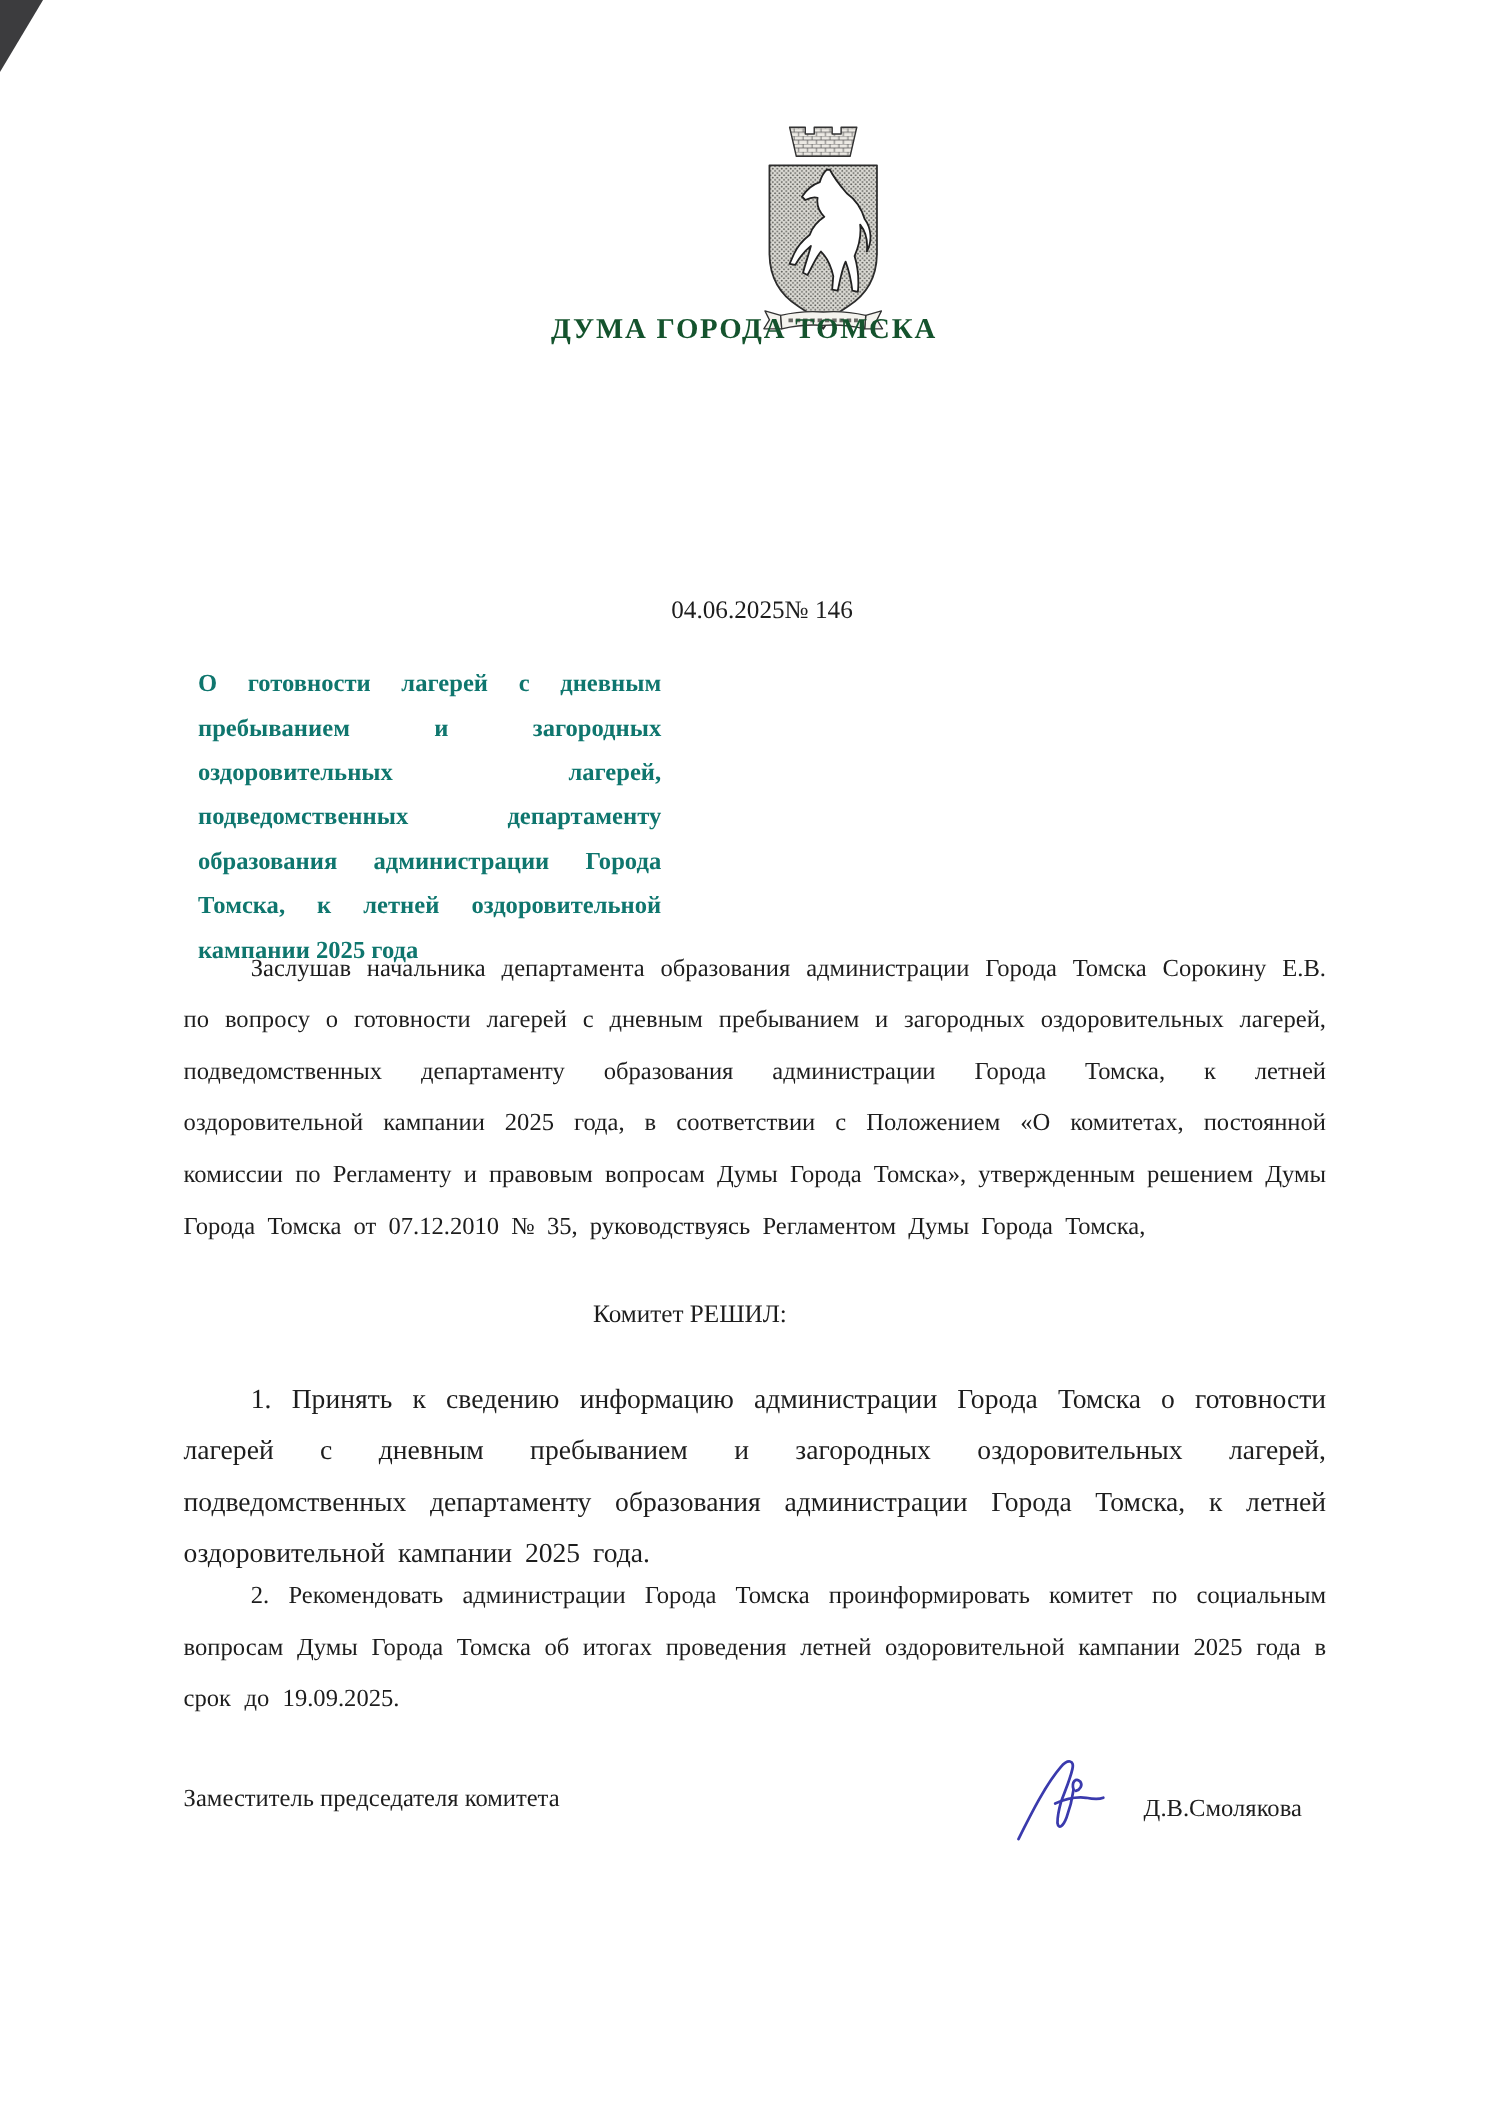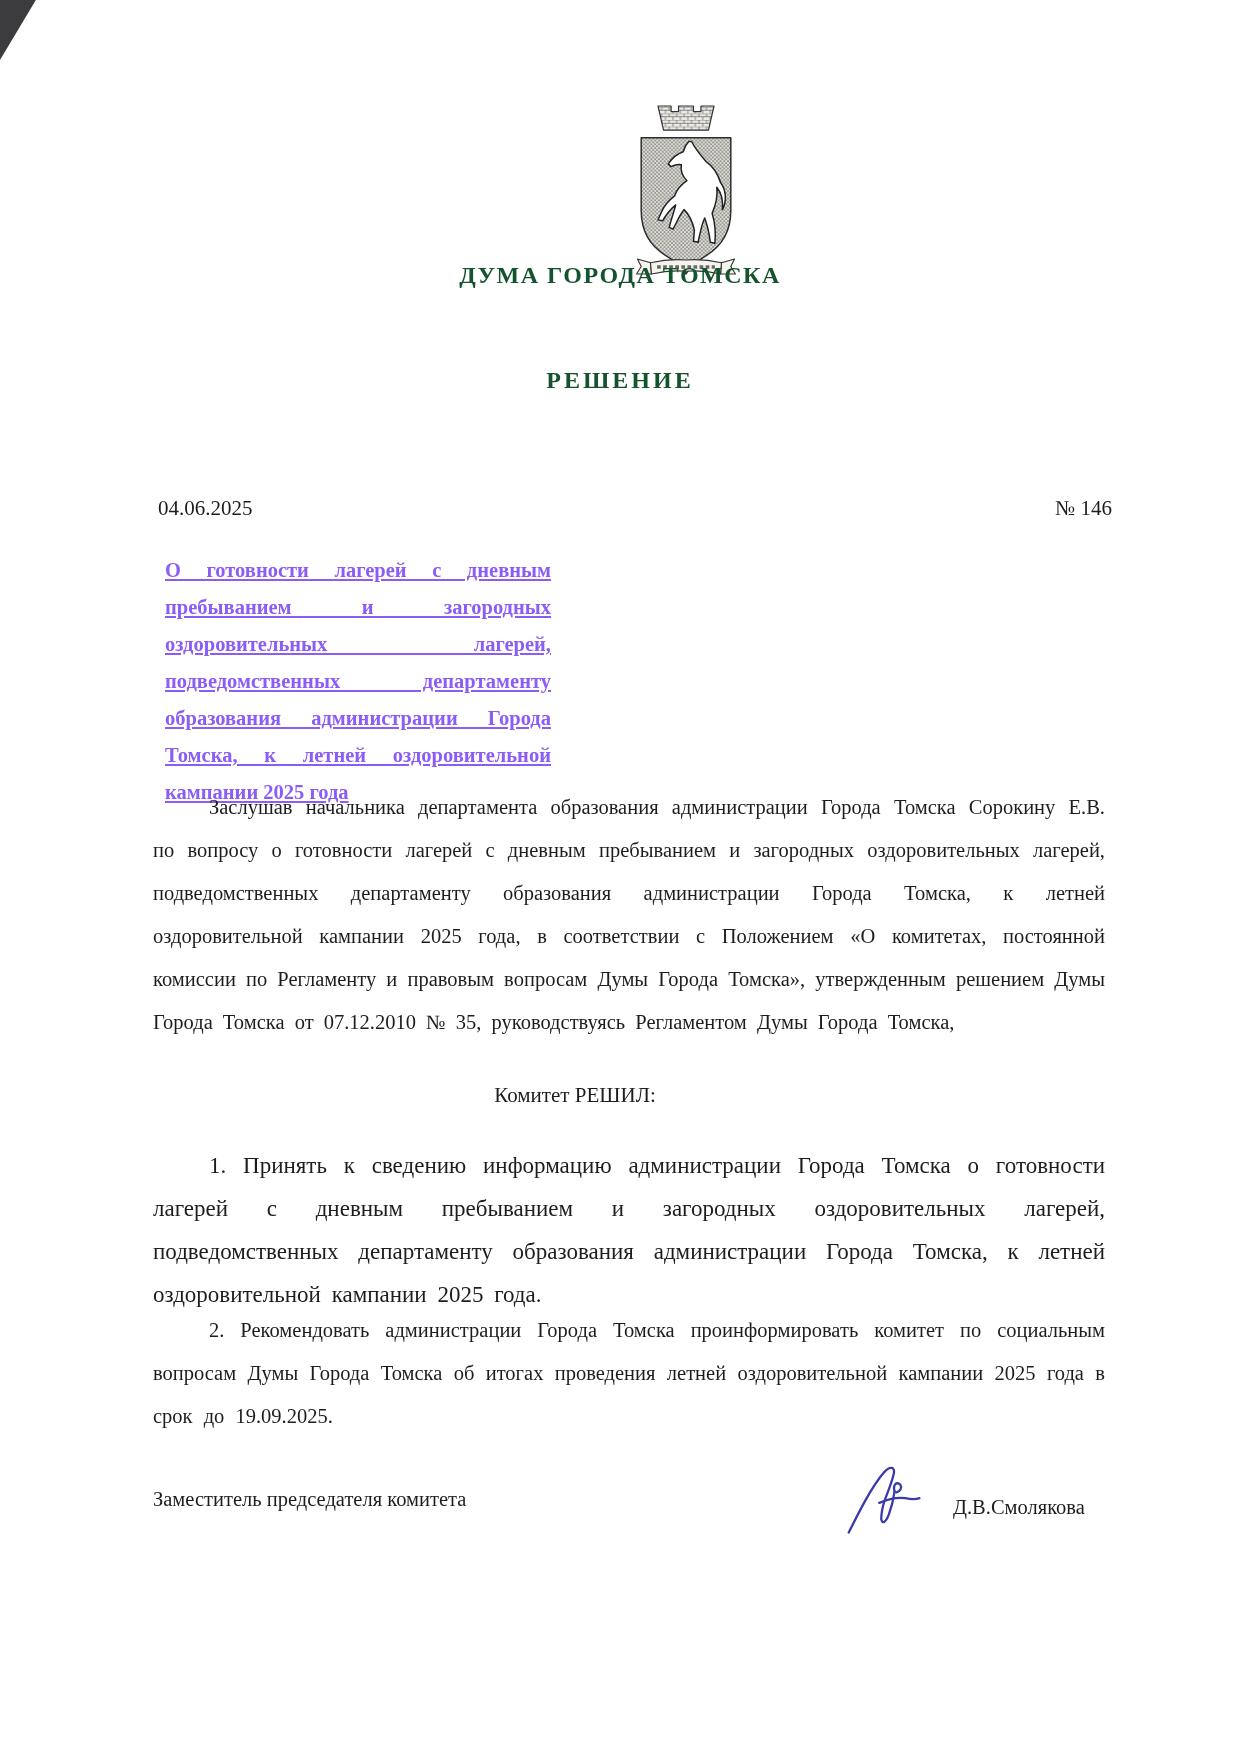--- a/index.html
+++ b/index.html
@@ -27,31 +27,30 @@
     position: absolute; left: 0; right: 0;
     text-align: center;
     font-weight: bold;
     color: #14532d;
   }
   .org       { top: 262px; font-size: 24px; letter-spacing: 1.5px; }
   .committee { top: 314px; font-size: 26px; letter-spacing: 0.5px; }
   .doctype   { top: 367px; font-size: 24px; letter-spacing: 3px; }
   .date-row {
     position: absolute; left: 158px; right: 128px; top: 496px;
-    display: flex; justify-content: space-between;
+    display: flex; justify-content: center;
     font-size: 21px;
   }
   .subject {
     position: absolute; left: 165px; top: 552px;
     width: 386px;
     font-size: 20.5px; font-weight: bold;
     line-height: 37px;
     text-align: justify;
-    color: #8b5cf6;
-    text-decoration: underline;
+    color: #0f766e;
   }
   .preamble {
     position: absolute; left: 153px; top: 765px;
     width: 952px;
     font-size: 20.5px;
     line-height: 43px;
     text-align: justify;
     text-indent: 56px;
     word-spacing: 5px;
   }
@@ -115,21 +114,20 @@
              C92,112 94,102 93,93 C97,98 100,107 99,117 C104,108 103,96 97,88
              C94,78 88,70 81,65 C75,58 69,50 66,44 Z" fill="#ffffff" stroke="#222" stroke-width="1.6" stroke-linejoin="round"></path>
 
     <path d="M22,174 L8,170 L12,178 L7,186 L23,186 Z" fill="#f4f3ee" stroke="#333" stroke-width="1.2" stroke-linejoin="round"></path>
     <path d="M98,174 L112,170 L108,178 L113,186 L97,186 Z" fill="#f4f3ee" stroke="#333" stroke-width="1.2" stroke-linejoin="round"></path>
     <path d="M22,174 C35,171 48,170 60,171 C72,170 85,171 98,174 L97,186 C84,183 72,182 60,183 C48,182 36,183 23,186 Z" fill="#f4f3ee" stroke="#333" stroke-width="1.2" stroke-linejoin="round"></path>
     <line x1="29" y1="178.5" x2="91" y2="178.5" stroke="#6a6a66" stroke-width="3.5" stroke-dasharray="4 2.5"></line>
   </svg>
 
   <div class="h-center org">ДУМА ГОРОДА ТОМСКА</div>
-  <div class="h-center doctype">РЕШЕНИЕ</div>
 
   <div class="date-row">
     <span>04.06.2025</span>
     <span>№ 146</span>
   </div>
 
   <div class="subject">О готовности лагерей с дневным пребыванием и загородных оздоровительных лагерей, подведомственных департаменту образования администрации Города Томска, к летней оздоровительной кампании 2025 года</div>
 
   <p class="preamble">Заслушав начальника департамента образования администрации Города Томска Сорокину Е.В. по вопросу о готовности лагерей с дневным пребыванием и загородных оздоровительных лагерей, подведомственных департаменту образования администрации Города Томска, к летней оздоровительной кампании 2025 года, в соответствии с Положением «О комитетах, постоянной комиссии по Регламенту и правовым вопросам Думы Города Томска», утвержденным решением Думы Города Томска от 07.12.2010 № 35, руководствуясь Регламентом Думы Города Томска,</p>
 

